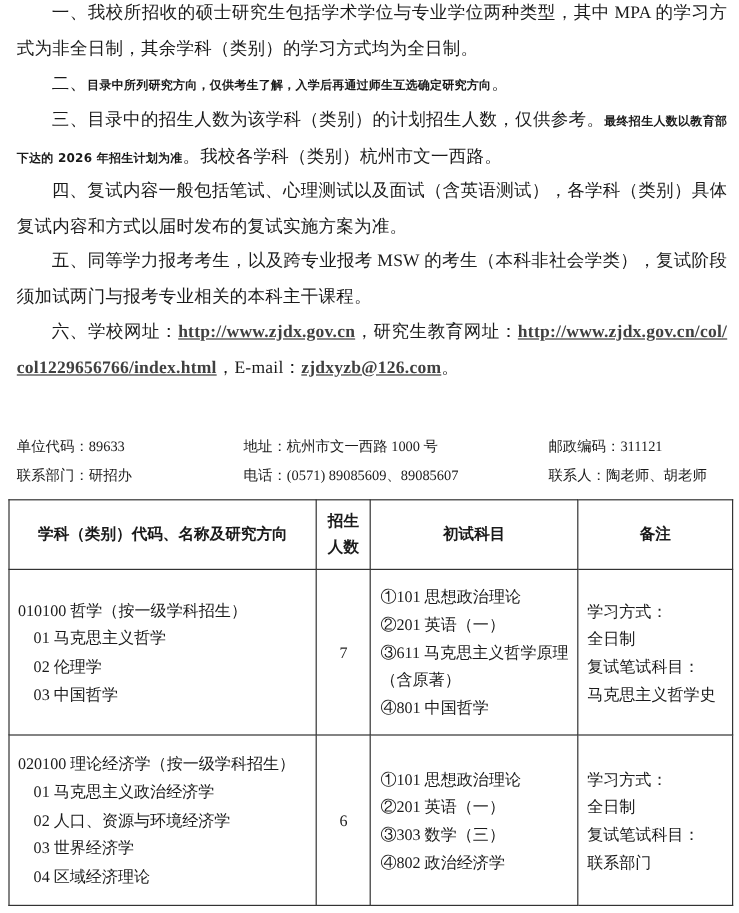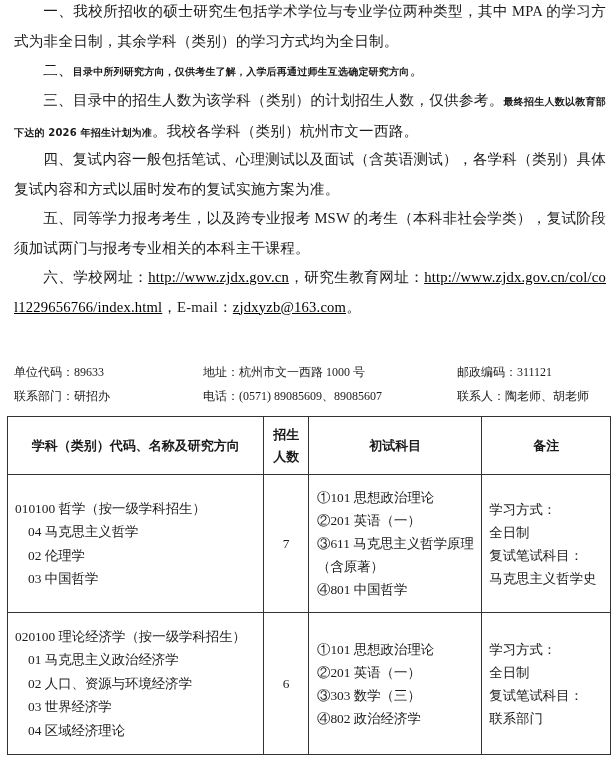--- a/index.html
+++ b/index.html
@@ -8,21 +8,21 @@
     font-family: "Liberation Serif", "DejaVu Serif", serif;
     color: #1a1a1a;
   }
   .para {
     position: absolute; left: 14px; width: 592px;
     font-size: 14.6px; line-height: 29.5px;
     text-align: justify; text-indent: 2em;
     letter-spacing: 0.2px;
   }
   .b { font-weight: bold; font-family: "DejaVu Sans", "Liberation Sans", sans-serif; font-size: 10px; }
-  a.link { color: #000000; text-decoration: underline; }
+  a.link { color: #404040; text-decoration: underline; font-weight: bold; }
   .info {
     position: absolute; font-size: 12px; line-height: 24px; white-space: nowrap;
   }
   table.cat {
     position: absolute; left: 7px; top: 416px;
     border-collapse: collapse; width: 604px;
     font-size: 13.4px;
   }
   table.cat th, table.cat td {
     border: 1.2px solid #333333; padding: 0; vertical-align: middle;
@@ -56,21 +56,21 @@
 
 <div class="para" style="top:145px;">
   <span>四、复试内容一般包括笔试、心理测试以及面试（含英语测试），各学科（类别）具体复试内容和方式以届时发布的复试实施方案为准。</span>
 </div>
 
 <div class="para" style="top:204px;">
   <span>五、同等学力报考考生，以及跨专业报考 MSW 的考生（本科非社会学类），复试阶段须加试两门与报考专业相关的本科主干课程。</span>
 </div>
 
 <div class="para" style="top:263px; word-break: break-all;">
-  <span>六、学校网址：</span><a class="link">http://www.zjdx.gov.cn</a><span>，研究生教育网址：</span><a class="link">http://www.zjdx.gov.cn/col/col1229656766/index.html</a><span>，E-mail：</span><a class="link">zjdxyzb@163.com</a><span>。</span>
+  <span>六、学校网址：</span><a class="link">http://www.zjdx.gov.cn</a><span>，研究生教育网址：</span><a class="link">http://www.zjdx.gov.cn/col/col1229656766/index.html</a><span>，E-mail：</span><a class="link">zjdxyzb@126.com</a><span>。</span>
 </div>
 
 <div class="info" style="left:14px; top:360px;">单位代码：89633</div>
 <div class="info" style="left:203px; top:360px;">地址：杭州市文一西路 1000 号</div>
 <div class="info" style="left:457px; top:360px;text-align:center;">邮政编码：311121</div>
 <div class="info" style="left:14px; top:384px;">联系部门：研招办</div>
 <div class="info" style="left:203px; top:384px;">电话：(0571) 89085609、89085607</div>
 <div class="info" style="left:457px; top:384px;">联系人：陶老师、胡老师</div>
 
 <table class="cat">
@@ -81,21 +81,21 @@
       <div>招生</div>
       <div>人数</div>
     </th>
     <th style="width:170px;">初试科目</th>
     <th>备注</th>
   </tr>
 
   <tr class="r1">
     <td class="c1">
       <div>010100 哲学（按一级学科招生）</div>
-      <div class="sub">04 马克思主义哲学</div>
+      <div class="sub">01 马克思主义哲学</div>
       <div class="sub">02 伦理学</div>
       <div class="sub">03 中国哲学</div>
     </td>
     <td class="c2">7</td>
     <td class="c3">
       <div>①101 思想政治理论</div>
       <div>②201 英语（一）</div>
       <div>③611 马克思主义哲学原理</div>
       <div>（含原著）</div>
       <div>④801 中国哲学</div>

